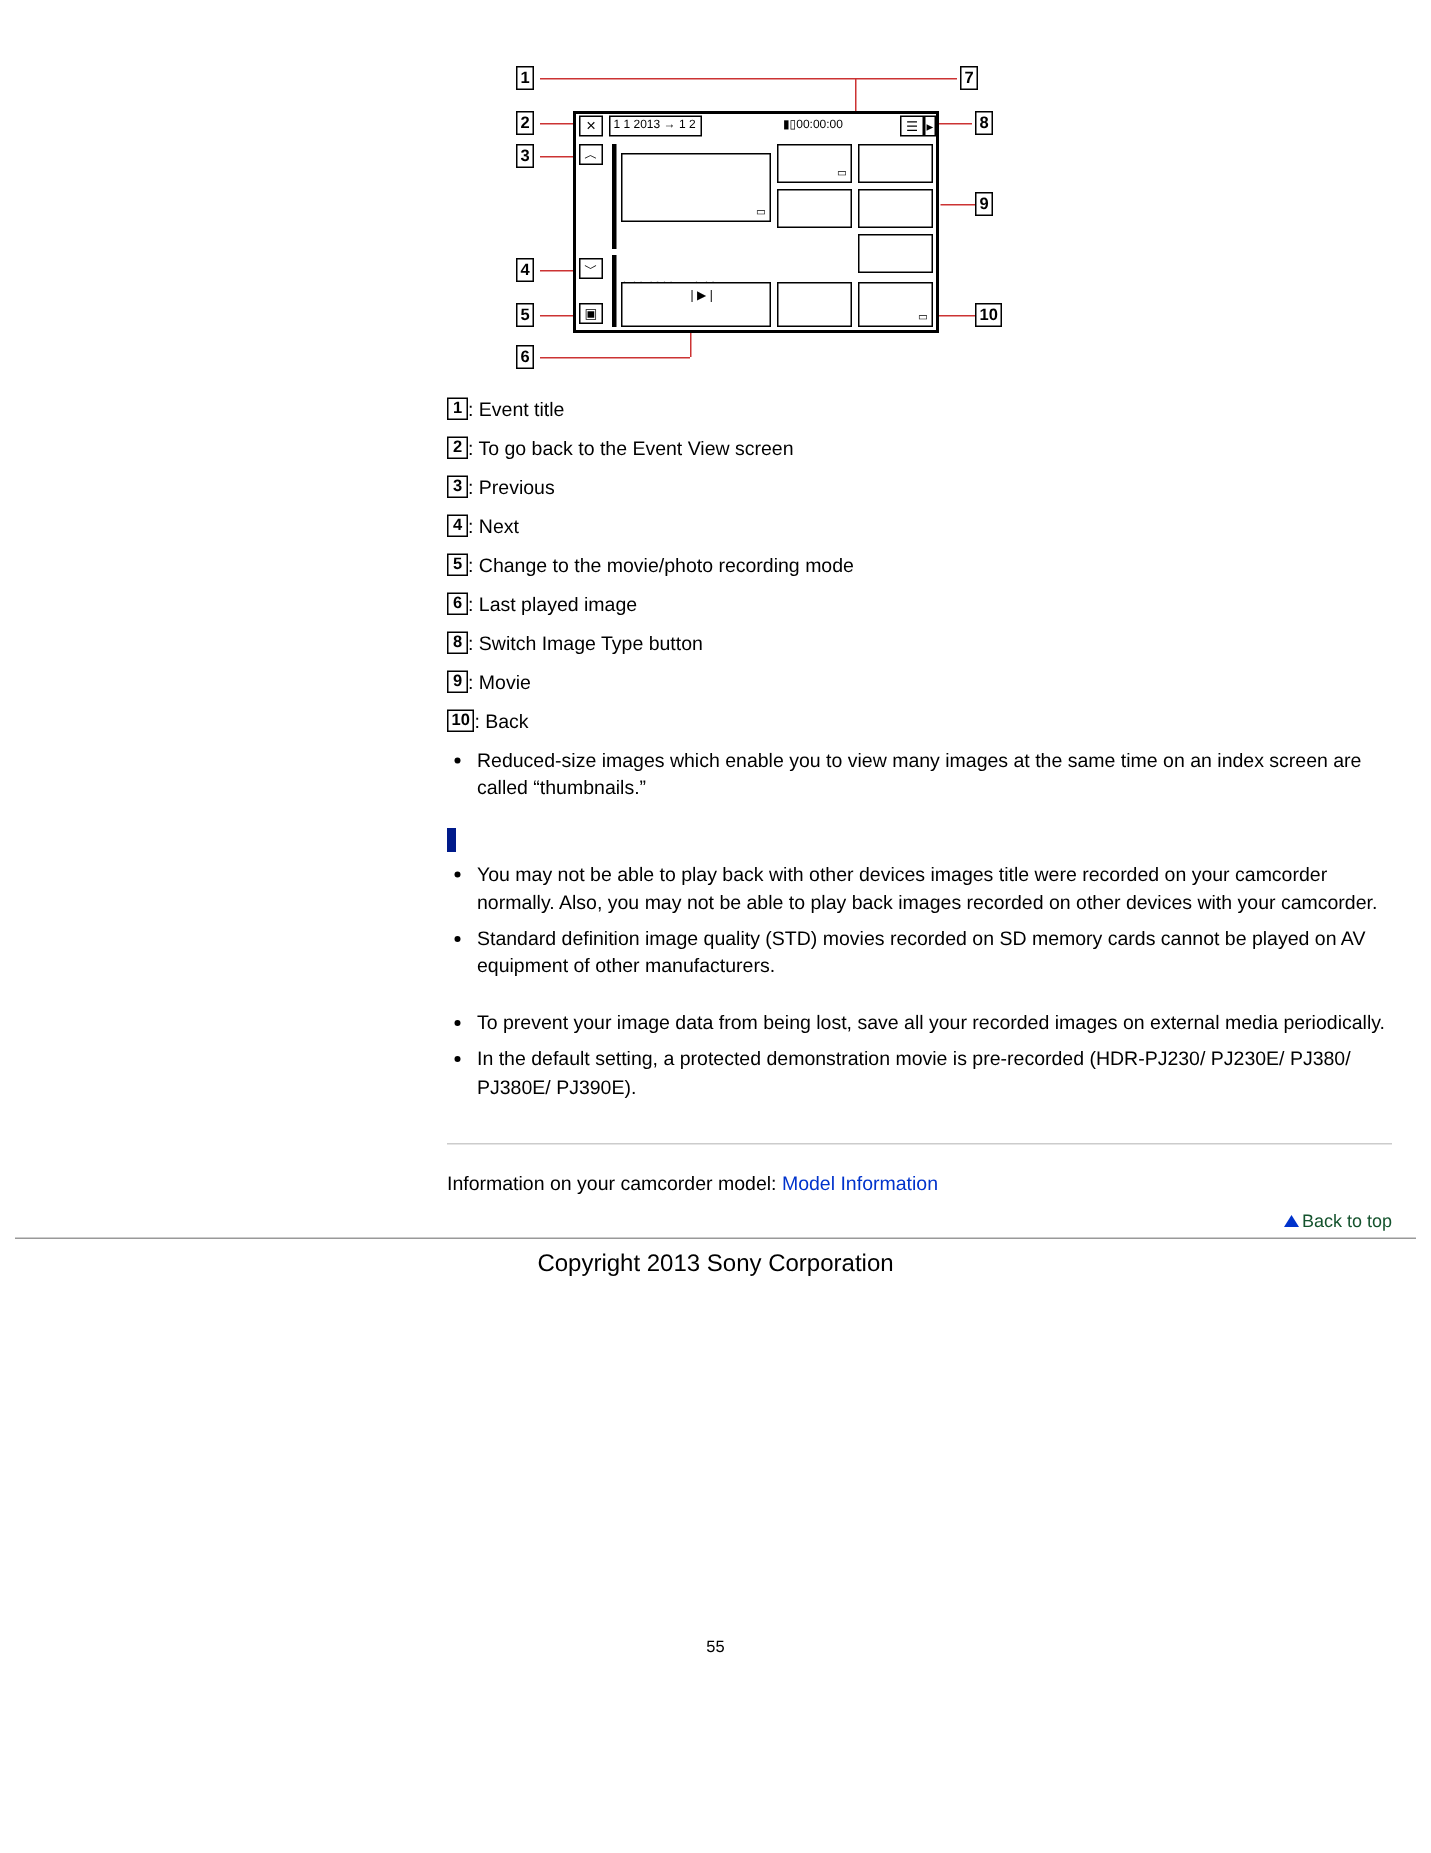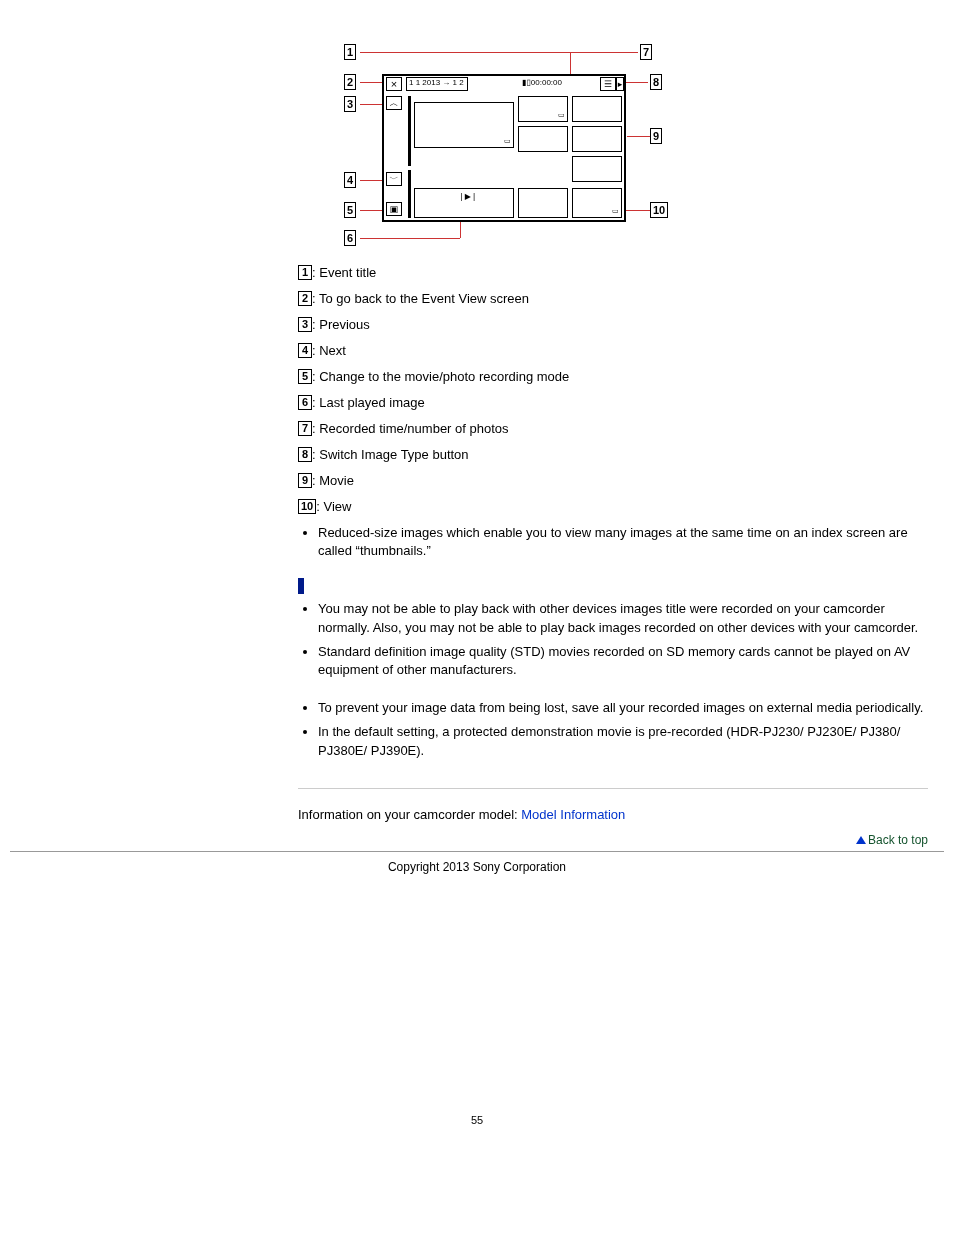--- a/index.html
+++ b/index.html
@@ -89,21 +89,21 @@
   .tri {
     display: inline-block;
     width: 0; height: 0;
     border-left: 5px solid transparent;
     border-right: 5px solid transparent;
     border-bottom: 8px solid #0033cc;
     vertical-align: baseline;
     margin-right: 2px;
   }
   .bottom-rule { border: none; border-top: 1px solid #999; margin: 0 0 8px 0; width: 934px; }
-  .copyright { text-align: center; font-size: 12px; margin: 6px 0 20px 0; }
+  .copyright { text-align: center; font-size: 16px; margin: 6px 0 20px 0; }
   .page-num { text-align: center; font-size: 11px; margin-top: 240px; }
 </style>
 </head>
 <body>
 
 <div class="content">
 
   <div class="diagram">
 
     <div class="redline h" style="left:38px; top:12px; width:210px;"></div>
@@ -165,24 +165,23 @@
     <div class="txt" style="left:290px; top:167px; font-size:7px;">▭</div>
   </div>
 
   <div class="legend-list">
     <div class="legend-row"><span class="legend-num">1</span><span>: Event title</span></div>
     <div class="legend-row"><span class="legend-num">2</span><span>: To go back to the Event View screen</span></div>
     <div class="legend-row"><span class="legend-num">3</span><span>: Previous</span></div>
     <div class="legend-row"><span class="legend-num">4</span><span>: Next</span></div>
     <div class="legend-row"><span class="legend-num">5</span><span>: Change to the movie/photo recording mode</span></div>
     <div class="legend-row"><span class="legend-num">6</span><span>: Last played image</span></div>
-    <div class="legend-row"><span class="legend-num">7</span><span>: Recorded time/number of photos</span></div>
     <div class="legend-row"><span class="legend-num">8</span><span>: Switch Image Type button</span></div>
     <div class="legend-row"><span class="legend-num">9</span><span>: Movie</span></div>
-    <div class="legend-row"><span class="legend-num">10</span><span>: View</span></div>
+    <div class="legend-row"><span class="legend-num">10</span><span>: Back</span></div>
   </div>
 
   <ul class="bullets">
     <li>Reduced-size images which enable you to view many images at the same time on an index screen are called “thumbnails.”</li>
   </ul>
 
   <div class="notebar"></div>
 
   <ul class="bullets">
     <li>You may not be able to play back with other devices images title were recorded on your camcorder normally. Also, you may not be able to play back images recorded on other devices with your camcorder.</li>

